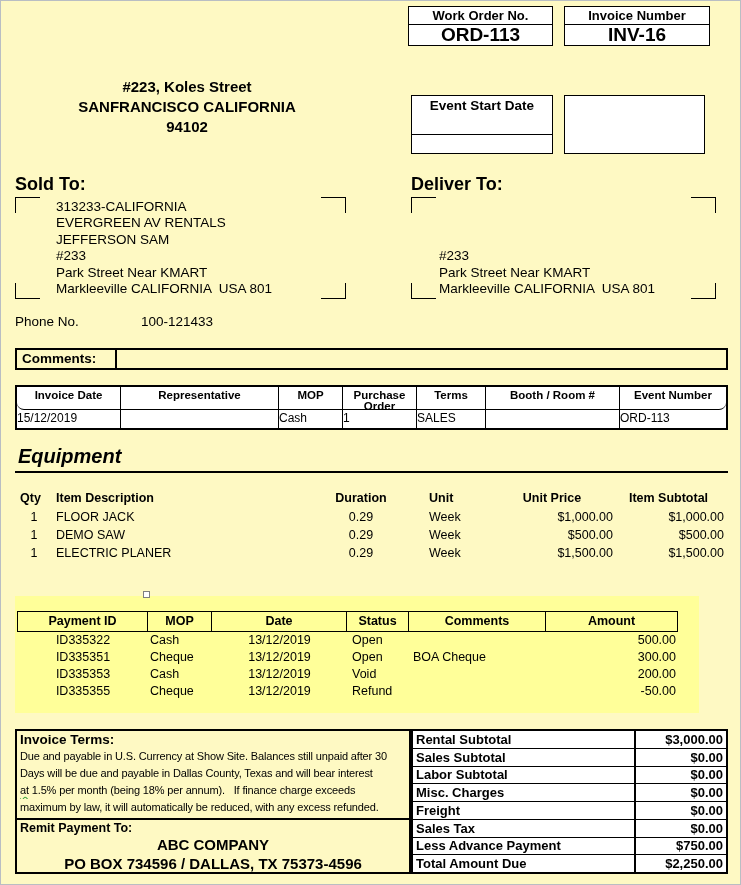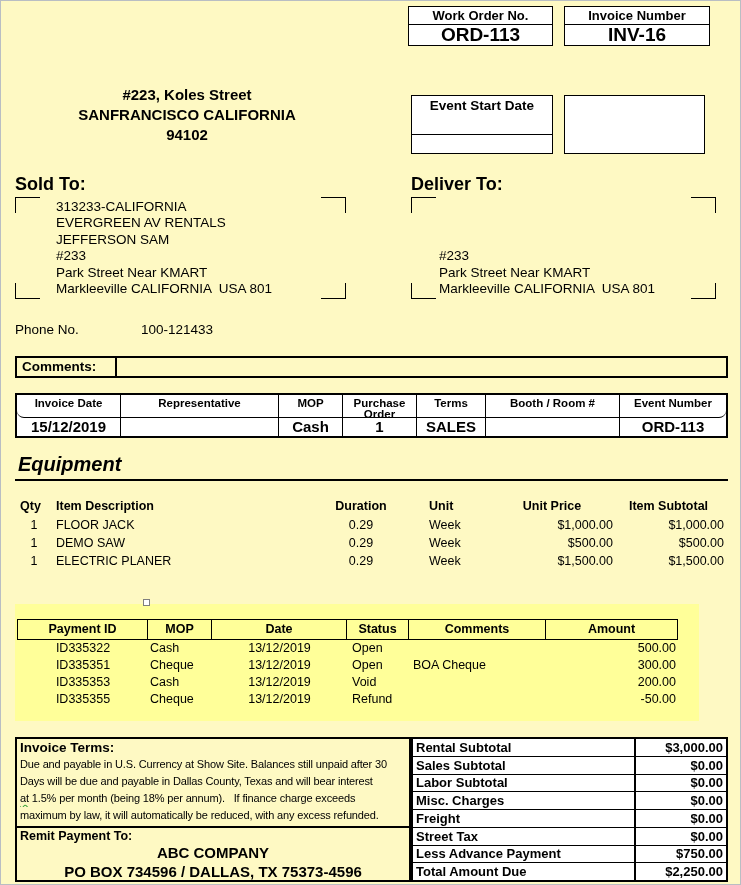--- a/index.html
+++ b/index.html
@@ -1,20 +1,20 @@
 <!DOCTYPE html>
 <html><head>
 <meta charset="utf-8">
 <style>
   * { box-sizing: border-box; margin: 0; padding: 0; }
   html, body { background: #fff; }
   body { font-family: "Liberation Sans", sans-serif; color: #000; }
   .page { position: relative; width: 741px; height: 885px; background: #fef9c3;
           border: 1px solid #b9bec3; overflow: hidden; }
-  .abs { position: absolute; margin-top: 8px; }
+  .abs { position: absolute; }
 
   
   .hd-box { position: absolute; border: 1px solid #000; width: 145px; height: 40px; background:#fff; }
   .hd-lbl { font-weight: bold; font-size: 13px; text-align: center; height: 18px;
             line-height: 17px; border-bottom: 1px solid #000; }
   .hd-val { font-weight: bold; font-size: 19px; text-align: center; line-height: 20px; }
 
   
   .company-addr { left: 0; top: 76px; width: 372px; text-align: center;
                   font-weight: bold; font-size: 15px; line-height: 20px; }
@@ -46,22 +46,22 @@
                     font-size: 13.5px; padding: 1px 5px; }
   .comments-value { flex: 1; font-size: 12.5px; }
 
   
   .order-table { left: 14px; top: 384px; width: 713px; border: 2px solid #000; background:#fff; }
   .ot-grid { display: grid; grid-template-columns: 104px 158px 64px 74px 69px 134px 106px; }
   .ot-head { border-bottom: 1px solid #000; height: 23px; border-radius: 7px; }
   .ot-head > div { border-right: 1px solid #000; font-weight: bold; font-size: 11.5px;
                    text-align: center; line-height: 11px; padding-top: 3px; }
   .ot-row { height: 18px; }
-  .ot-row > div { border-right: 1px solid #000; font-size: 15px; text-align: center;
-                  line-height: 17px; font-weight: bold; }
+  .ot-row > div { border-right: 1px solid #000; font-size: 12px; 
+                  line-height: 17px; }
   .ot-grid > div:last-child { border-right: none; }
 
   
   .equip-title { left: 17px; top: 444px; font-weight: bold; font-style: italic; font-size: 20px; }
   .equip-rule { left: 14px; top: 470px; width: 713px; border-top: 2px solid #000; height: 0; }
   .equip-table { left: 14px; top: 488px; width: 709px; font-size: 12.5px; }
   .eq-row { display: grid; grid-template-columns: 38px 263px 90px 85px 122px 111px;
             line-height: 18px; }
   .eq-head { font-weight: bold; margin-bottom: 1px; }
   .eq-h-qty { padding-left: 5px; }
@@ -312,21 +312,21 @@
       </div>
       <div class="tl-row">
         <div class="tl-label">Misc. Charges</div>
         <div class="tl-value">$0.00</div>
       </div>
       <div class="tl-row">
         <div class="tl-label">Freight</div>
         <div class="tl-value">$0.00</div>
       </div>
       <div class="tl-row">
-        <div class="tl-label">Street Tax</div>
+        <div class="tl-label">Sales Tax</div>
         <div class="tl-value">$0.00</div>
       </div>
       <div class="tl-row">
         <div class="tl-label">Less Advance Payment</div>
         <div class="tl-value">$750.00</div>
       </div>
       <div class="tl-row">
         <div class="tl-label">Total Amount Due</div>
         <div class="tl-value">$2,250.00</div>
       </div>

